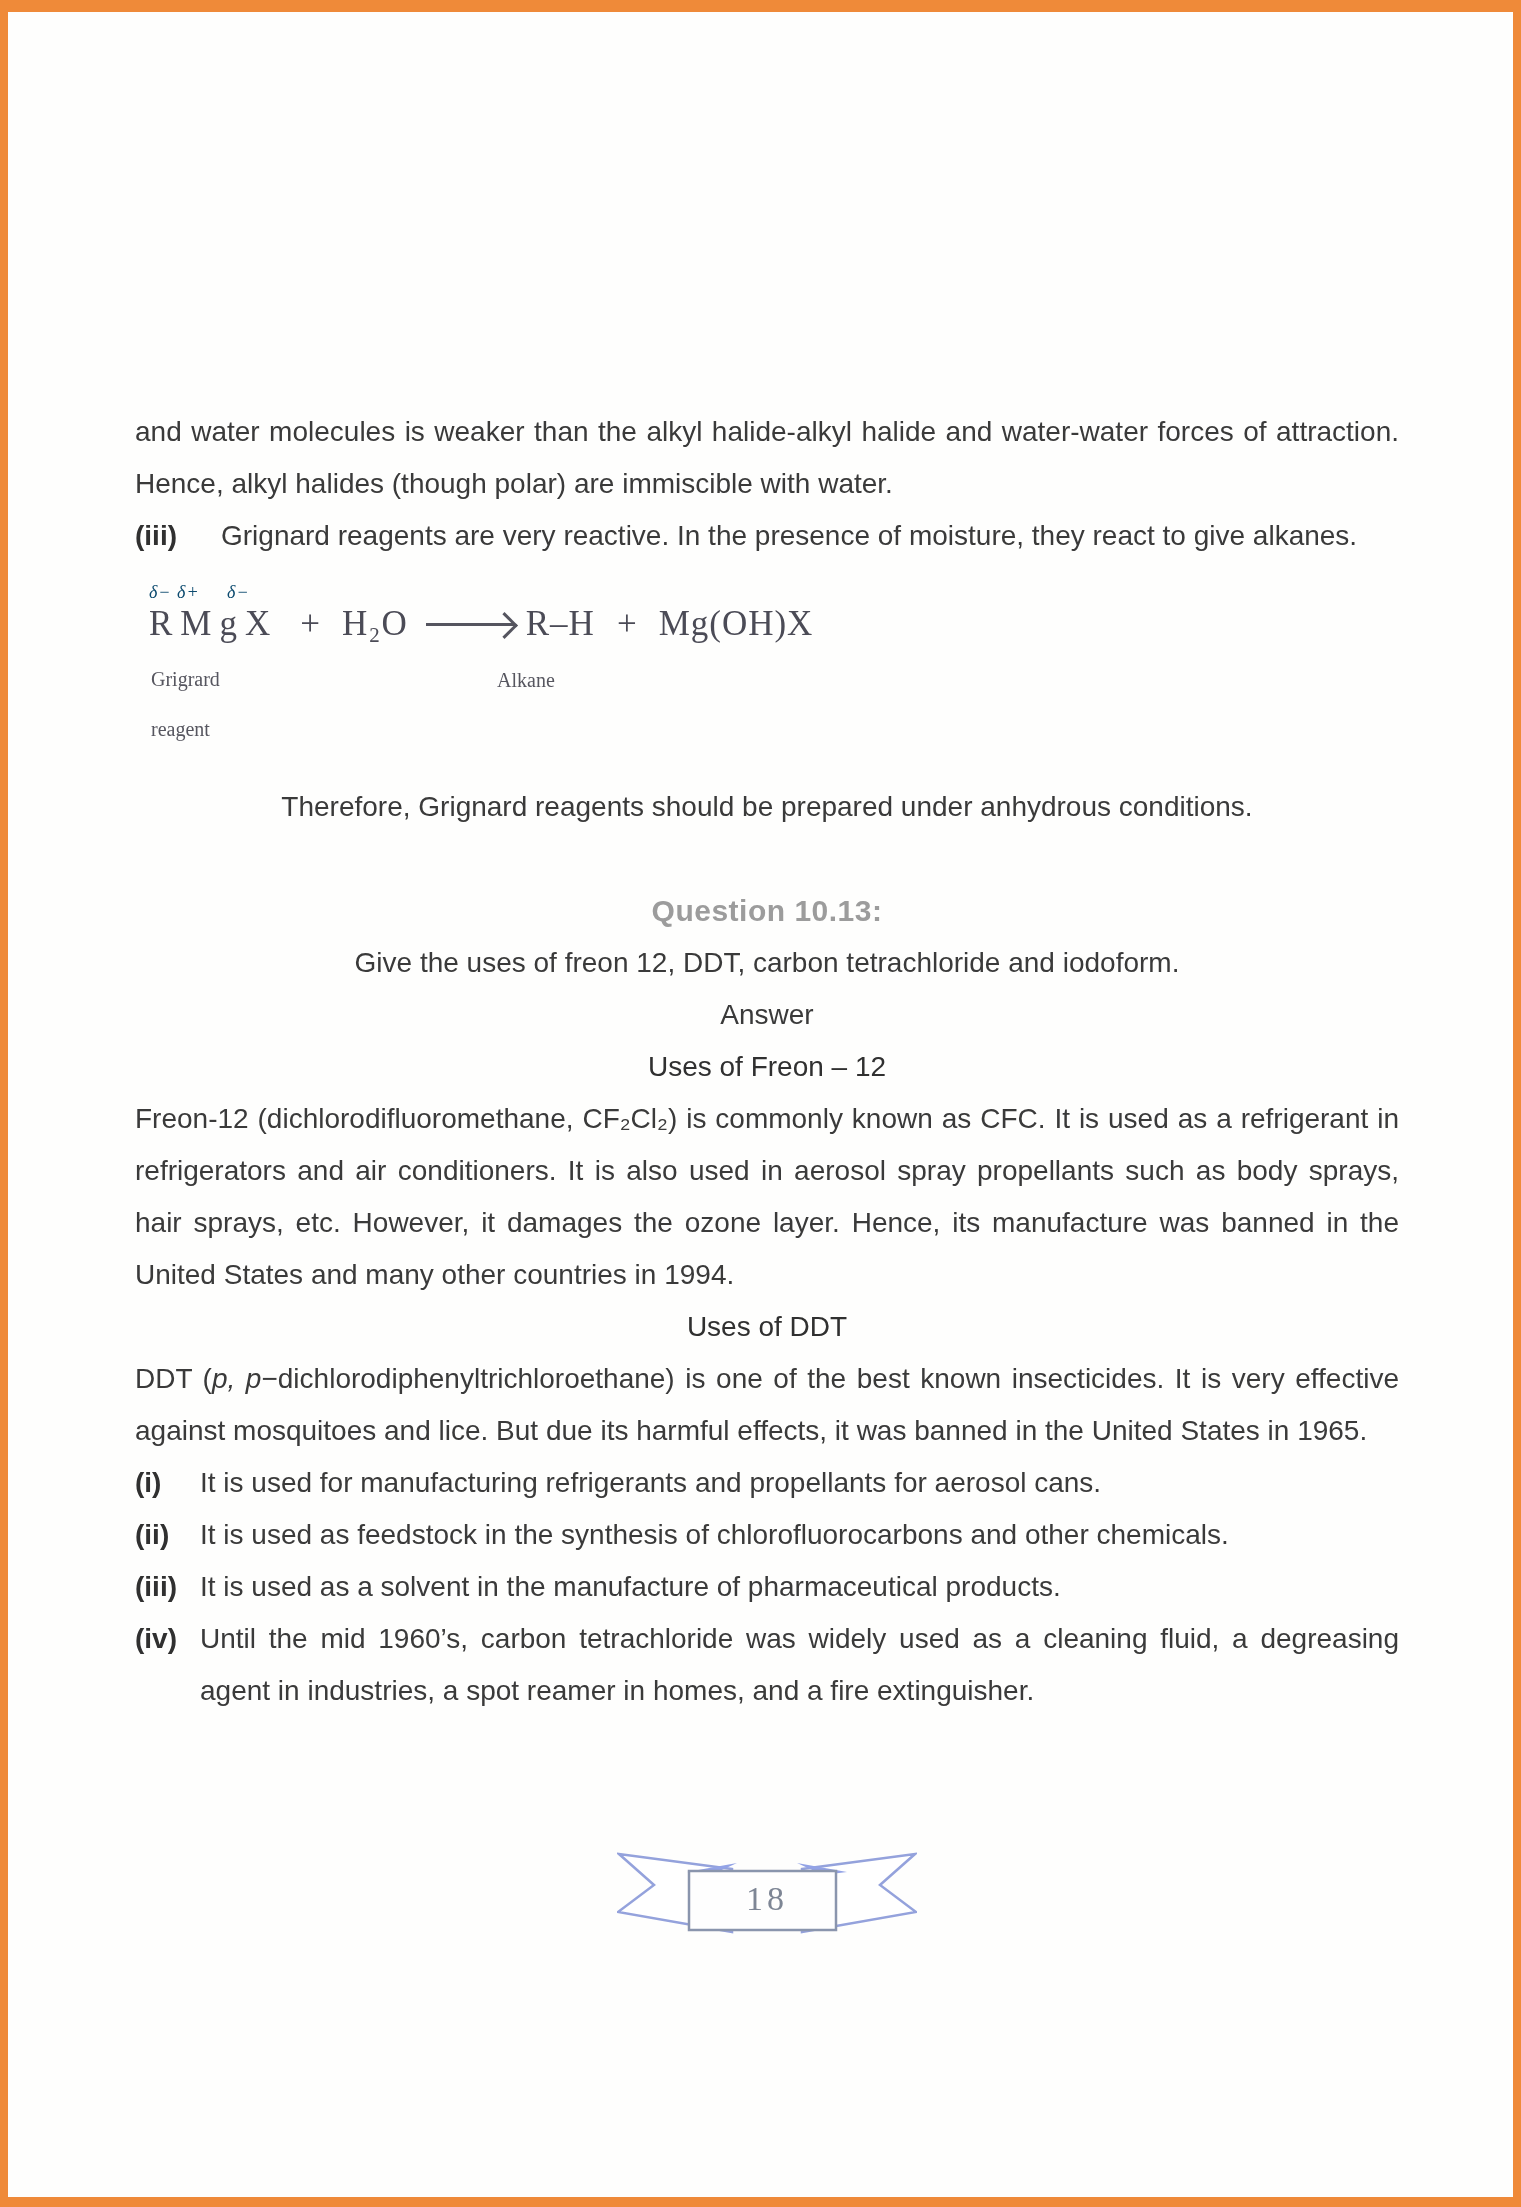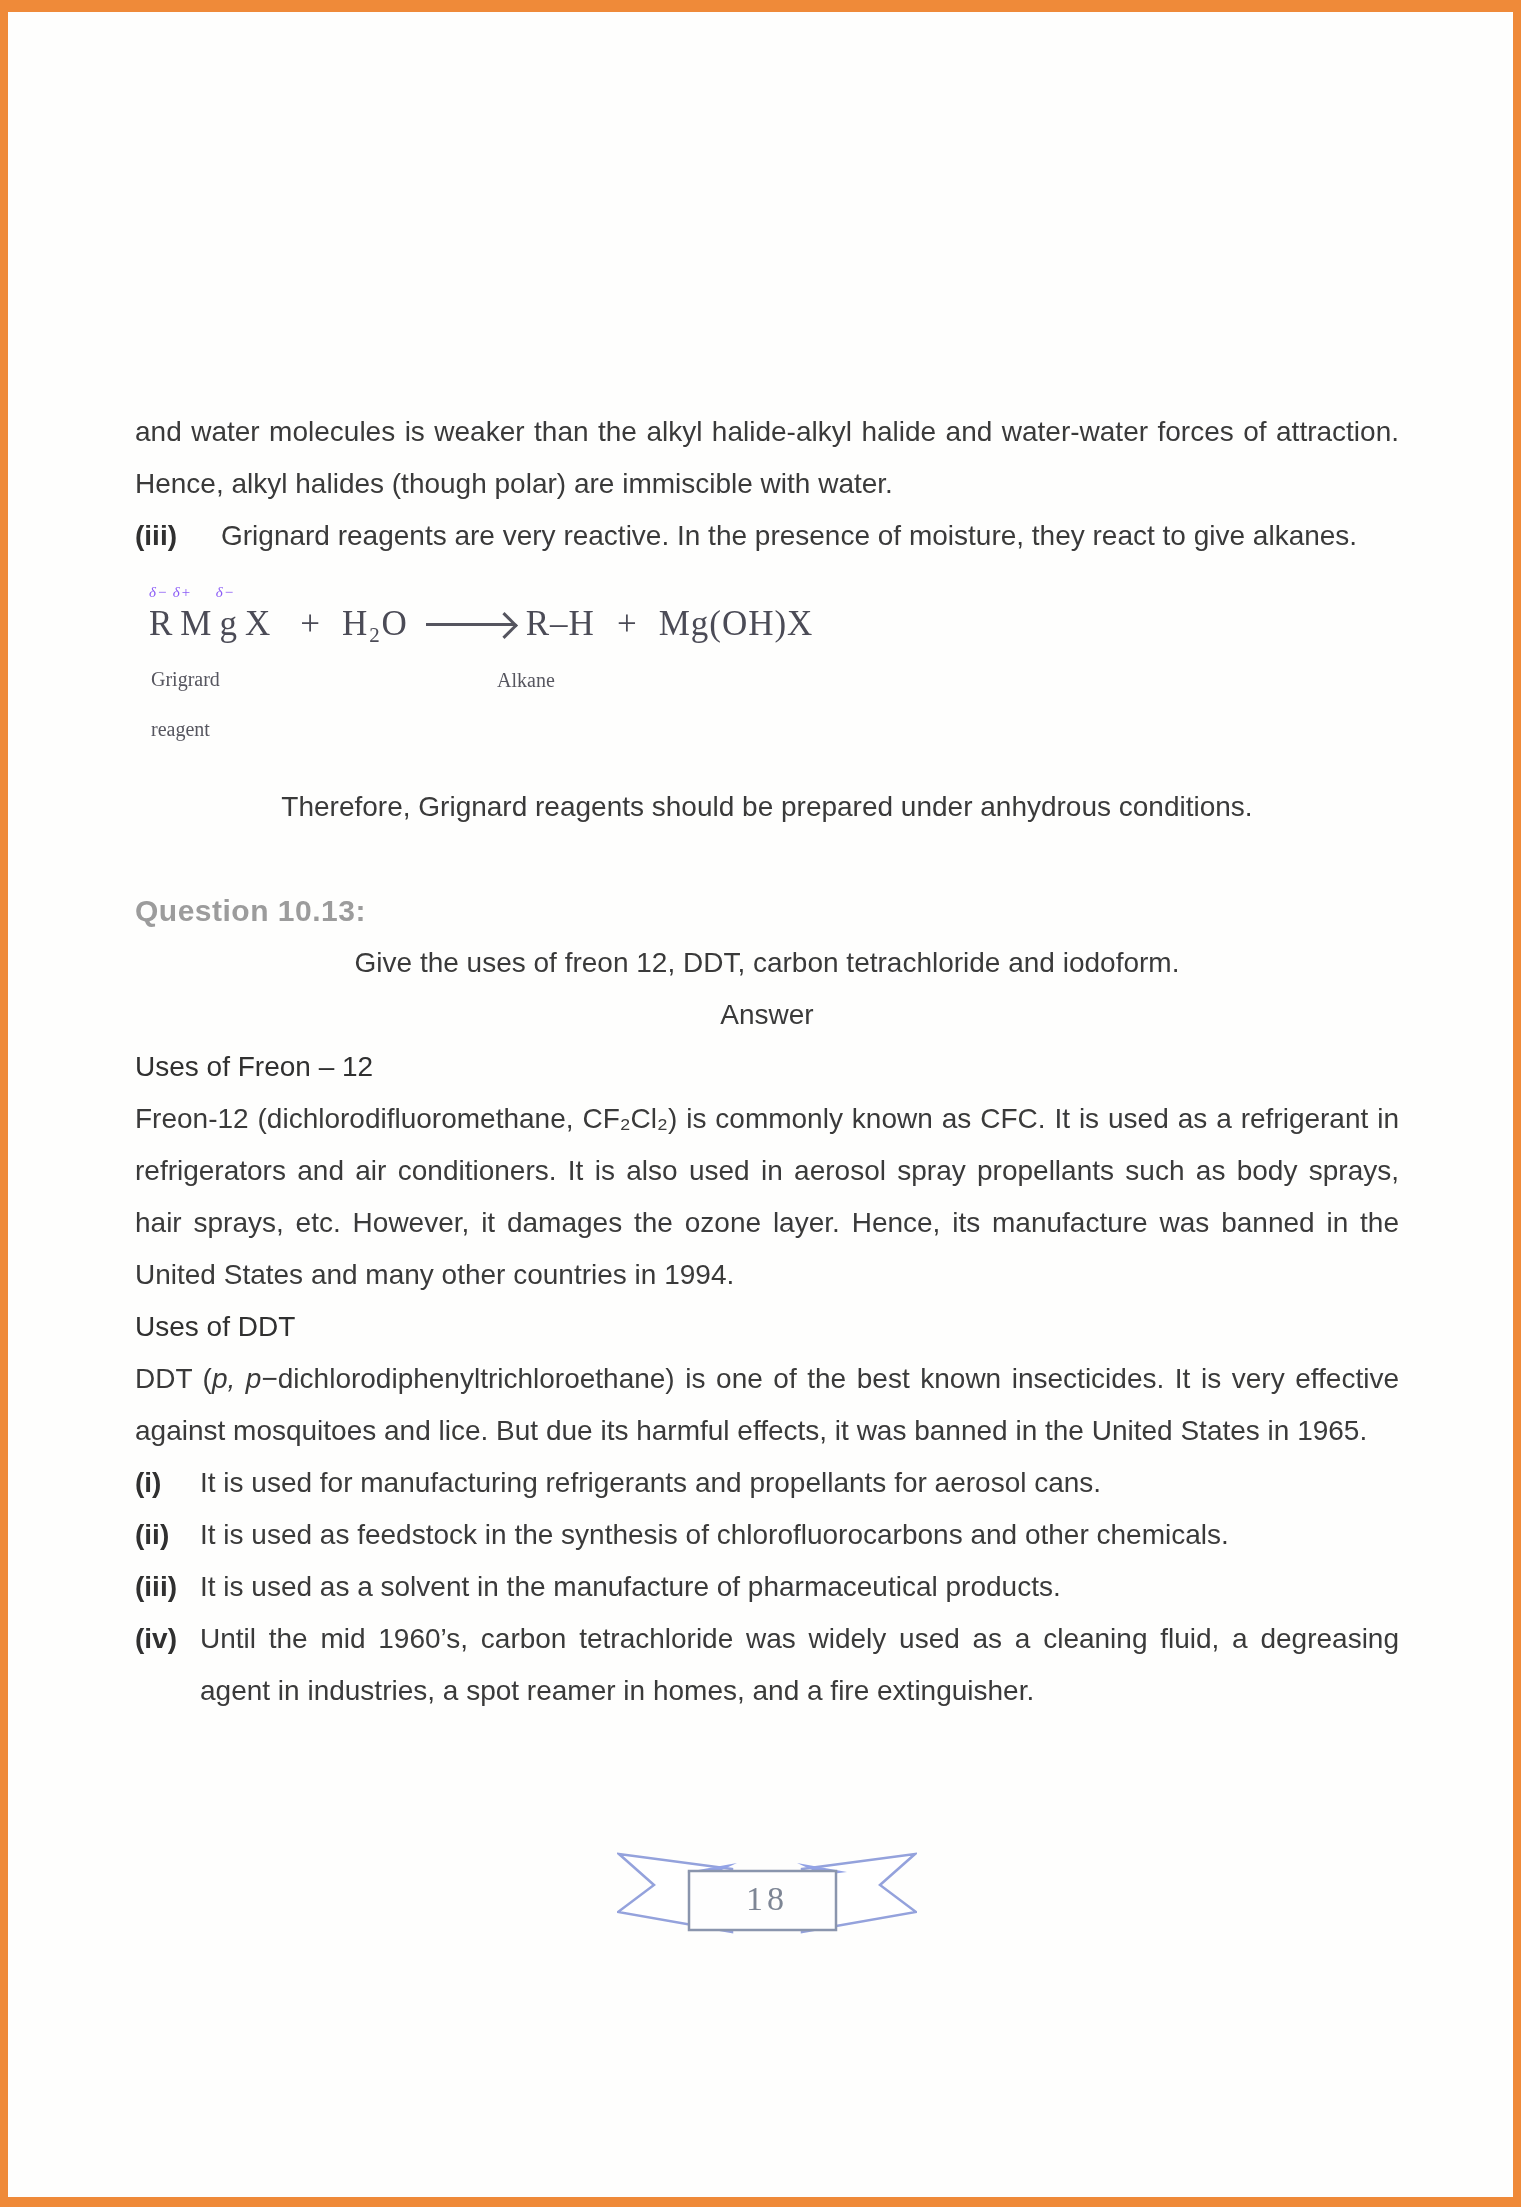--- a/index.html
+++ b/index.html
@@ -14,21 +14,21 @@
     overflow: hidden;
     font-family: "Liberation Sans", "DejaVu Sans", sans-serif;
     color: #3a3a3a;
   }
   .page {
     box-sizing: border-box;
     padding: 394px 114px 0 127px;
     font-size: 28px;
     line-height: 52px;
   }
-  p { margin: 0; }
+  p { margin: 0; text-align: center; }
   .para { text-align: justify; }
   .left { text-align: center; }
   b, .h { color: #303030; }
   .h { font-weight: normal; }
   .label-gap { display: inline-block; width: 44px; }
   .q-heading {
     margin-top: 52px;
     font-weight: bold;
     font-size: 30px;
     color: #9c9c9c;
@@ -40,25 +40,25 @@
     position: relative;
     height: 185px;
     margin: 20px 0 14px 14px;
     font-family: "Liberation Serif", "DejaVu Serif", serif;
     color: #4b4b56;
   }
   .eq-row { display: flex; align-items: flex-end; font-size: 35px; line-height: 44px; }
   .stack { display: inline-block; }
   .deltas {
     display: block;
-    font-size: 15px;
+    font-size: 18px;
     line-height: 20px;
     font-style: italic;
     white-space: pre;
-    color: #8b5cf6;
+    color: #0c4a6e;
     letter-spacing: 1px;
   }
   .rmgx { letter-spacing: 8px; display: block; }
   .op { margin: 0 22px; }
   .formula { letter-spacing: 1px; }
   .arrow {
     align-self: flex-end;
     margin: 0 12px 20px 18px;
     width: 88px;
     height: 3px;

